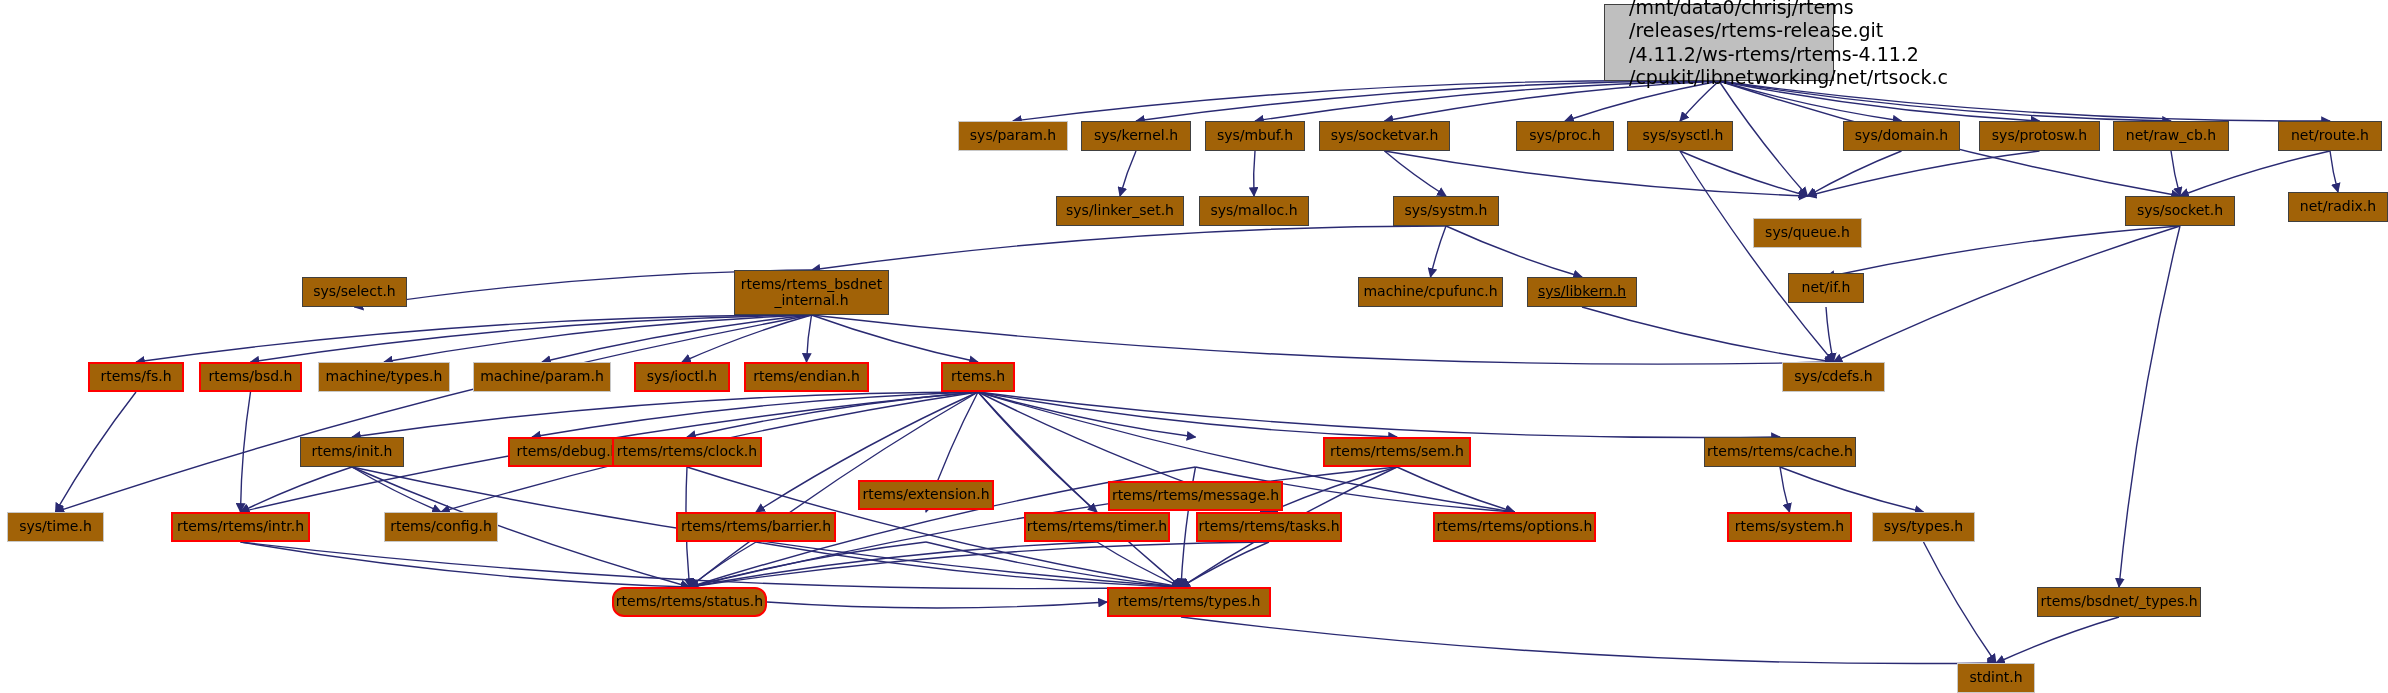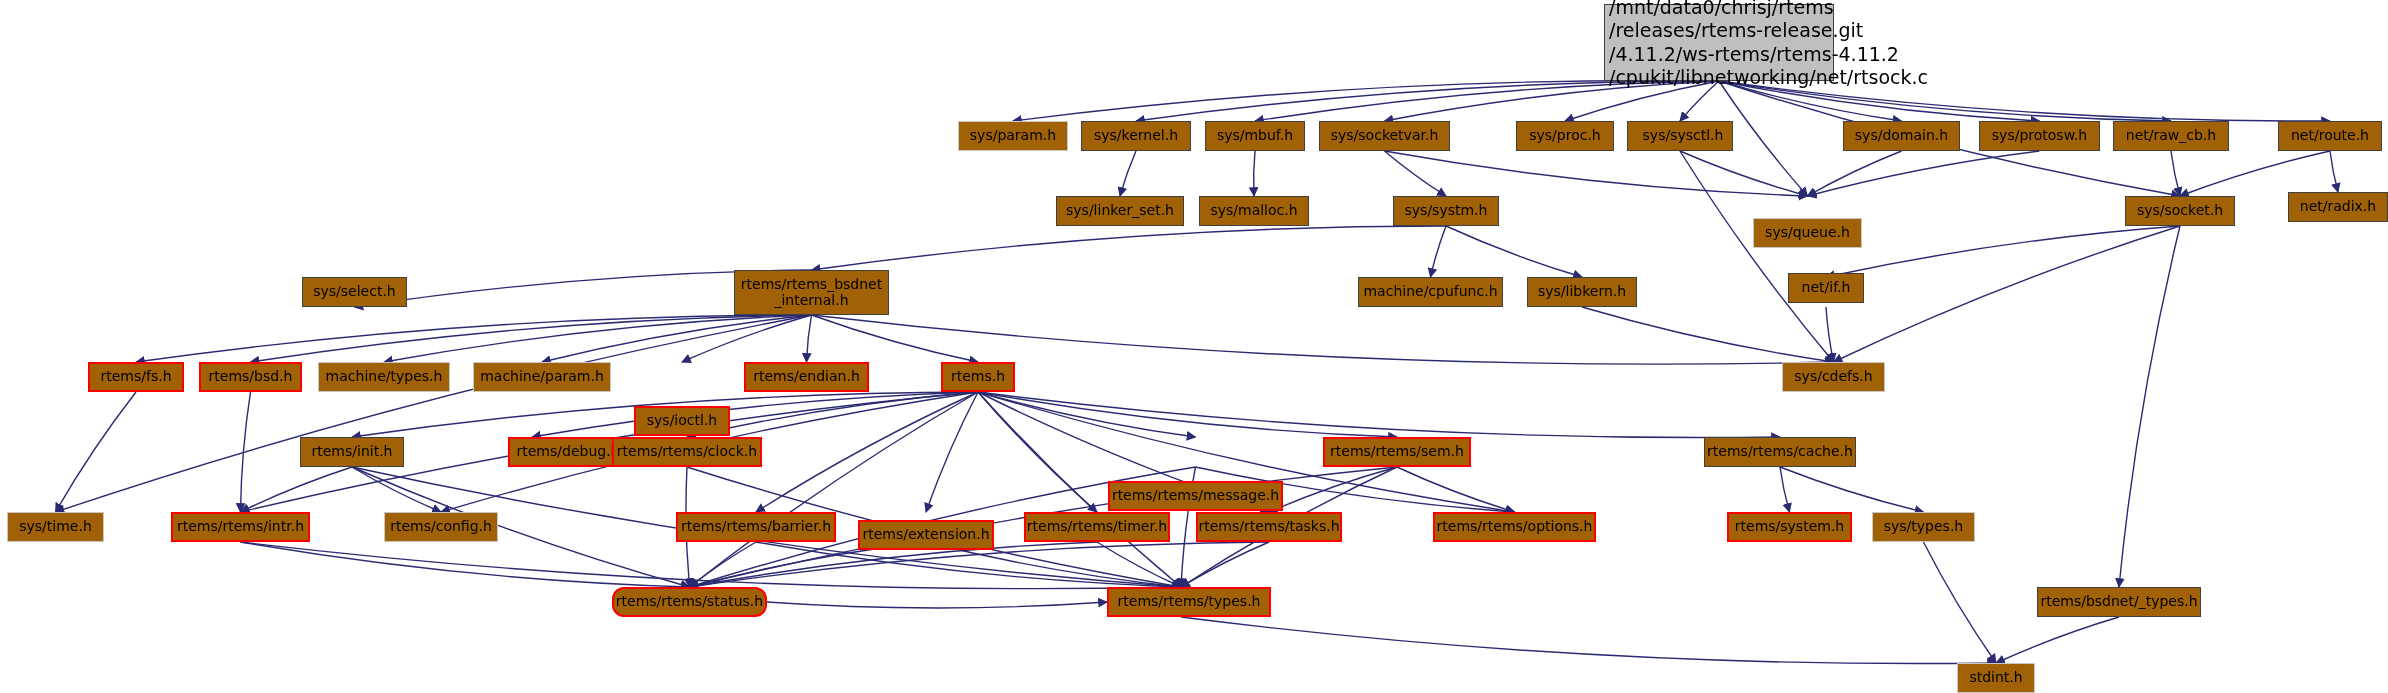--- a/index.html
+++ b/index.html
@@ -3,21 +3,21 @@
 <meta charset="utf-8">
 <style>
   html,body{margin:0;padding:0;background:#ffffff;}
   body{font-family:"DejaVu Sans","Liberation Sans",sans-serif;}
   #graph{position:relative;width:2388px;height:693px;background:#ffffff;overflow:hidden;}
   svg.edges{position:absolute;left:0;top:0;width:2388px;height:693px;pointer-events:none;}
   .node{position:absolute;box-sizing:border-box;display:flex;align-items:center;justify-content:center;
         text-align:center;background:#a16207;border:1.6px solid #000000;
         font-size:14px;line-height:1.12;color:#000000;white-space:pre-line;padding:0 6px;}
   .node.root{background:#bfbfbf;border:1.6px solid #404040;font-size:19px;text-align:left;
-             justify-content:flex-start;padding:4px 4px;line-height:1.22;}
+             justify-content:flex-start;padding:4px 24px;line-height:1.22;}
   .node.leaf{border:1.6px solid #c8c8c8;}
   .node.red{border:2px solid #ff0000;}
   .node.dark{border:1.8px solid #404040;}
 </style>
 </head>
 <body>
 
 <div id="graph">
   <svg class="edges" viewBox="0 0 2388 693">
     <defs>
@@ -133,41 +133,41 @@
       <div class="node dark" style="left: 1056px; top: 196px; width: 128px; height: 30px;"><span>sys/linker_set.h</span></div>
       <div class="node dark" style="left: 1199px; top: 196px; width: 110px; height: 30px;"><span>sys/malloc.h</span></div>
       <div class="node dark" style="left: 1393px; top: 196px; width: 106px; height: 30px;"><span>sys/systm.h</span></div>
       <div class="node leaf" style="left: 1753px; top: 196px; width: 109px; height: 30px; margin-top: 22px;"><span>sys/queue.h</span></div>
       <div class="node dark" style="left: 2125px; top: 196px; width: 110px; height: 30px;"><span>sys/socket.h</span></div>
       <div class="node dark" style="left: 2288px; top: 192px; width: 100px; height: 30px;"><span>net/radix.h</span></div>
       <div class="node dark" style="left: 302px; top: 277px; width: 105px; height: 30px;"><span>sys/select.h</span></div>
       <div class="node dark" style="left: 734px; top: 270px; width: 155px; height: 45px;"><span>rtems/rtems_bsdnet
 _internal.h</span></div>
       <div class="node dark" style="left: 1358px; top: 277px; width: 145px; height: 30px;"><span>machine/cpufunc.h</span></div>
-      <div class="node dark" style="left: 1527px; top: 277px; width: 110px; height: 30px;"><span>sys/libkern.h</span></div>
+      <div class="node dark" style="left: 1527px; top: 277px; width: 110px; height: 30px; text-decoration: underline;"><span>sys/libkern.h</span></div>
       <div class="node dark" style="left: 1788px; top: 273px; width: 76px; height: 30px;"><span>net/if.h</span></div>
       <div class="node red" style="left: 88px; top: 362px; width: 96px; height: 30px;"><span>rtems/fs.h</span></div>
       <div class="node red" style="left: 199px; top: 362px; width: 103px; height: 30px;"><span>rtems/bsd.h</span></div>
       <div class="node leaf" style="left: 318px; top: 362px; width: 132px; height: 30px;"><span>machine/types.h</span></div>
       <div class="node leaf" style="left: 473px; top: 362px; width: 138px; height: 30px;"><span>machine/param.h</span></div>
-      <div class="node red" style="left: 634px; top: 362px; width: 96px; height: 30px; margin-top: 44px;"><span>sys/ioctl.h</span></div>
+      <div class="node red" style="left: 634px; top: 362px; width: 96px; height: 30px;"><span>sys/ioctl.h</span></div>
       <div class="node red" style="left: 744px; top: 362px; width: 125px; height: 30px;"><span>rtems/endian.h</span></div>
       <div class="node red" style="left: 941px; top: 362px; width: 74px; height: 30px;"><span>rtems.h</span></div>
       <div class="node leaf" style="left: 1782px; top: 362px; width: 103px; height: 30px;"><span>sys/cdefs.h</span></div>
       <div class="node dark" style="left: 300px; top: 437px; width: 104px; height: 30px;"><span>rtems/init.h</span></div>
       <div class="node red" style="left: 472px; top: 437px; width: 120px; height: 30px; margin-left: 36px;"><span>rtems/debug.h</span></div>
       <div class="node red" style="left: 612px; top: 437px; width: 150px; height: 30px;"><span>rtems/rtems/clock.h</span></div>
       <div class="node red" style="left: 1108px; top: 437px; width: 175px; height: 30px; margin-top: 44px;"><span>rtems/rtems/message.h</span></div>
       <div class="node red" style="left: 1323px; top: 437px; width: 148px; height: 30px;"><span>rtems/rtems/sem.h</span></div>
       <div class="node dark" style="left: 1704px; top: 437px; width: 152px; height: 30px;"><span>rtems/rtems/cache.h</span></div>
       <div class="node leaf" style="left: 7px; top: 512px; width: 97px; height: 30px;"><span>sys/time.h</span></div>
       <div class="node red" style="left: 171px; top: 512px; width: 139px; height: 30px;"><span>rtems/rtems/intr.h</span></div>
       <div class="node leaf" style="left: 384px; top: 512px; width: 114px; height: 30px;"><span>rtems/config.h</span></div>
       <div class="node red" style="left: 676px; top: 512px; width: 160px; height: 30px;"><span>rtems/rtems/barrier.h</span></div>
-      <div class="node red" style="left: 858px; top: 520px; width: 136px; height: 30px;"><span>rtems/extension.h</span></div>
+      <div class="node red" style="left: 858px; top: 480px; width: 136px; height: 30px;"><span>rtems/extension.h</span></div>
       <div class="node red" style="left: 1024px; top: 512px; width: 146px; height: 30px;"><span>rtems/rtems/timer.h</span></div>
       <div class="node red" style="left: 1196px; top: 512px; width: 146px; height: 30px;"><span>rtems/rtems/tasks.h</span></div>
       <div class="node red" style="left: 1433px; top: 512px; width: 163px; height: 30px;"><span>rtems/rtems/options.h</span></div>
       <div class="node red" style="left: 1727px; top: 512px; width: 125px; height: 30px;"><span>rtems/system.h</span></div>
       <div class="node leaf" style="left: 1872px; top: 512px; width: 103px; height: 30px;"><span>sys/types.h</span></div>
       <div class="node red" style="left: 612px; top: 587px; width: 155px; height: 30px; border-radius: 12px;"><span>rtems/rtems/status.h</span></div>
       <div class="node red" style="left: 1107px; top: 587px; width: 164px; height: 30px;"><span>rtems/rtems/types.h</span></div>
       <div class="node dark" style="left: 2037px; top: 587px; width: 164px; height: 30px;"><span>rtems/bsdnet/_types.h</span></div>
       <div class="node leaf" style="left: 1957px; top: 663px; width: 78px; height: 30px;"><span>stdint.h</span></div>
     </div>

